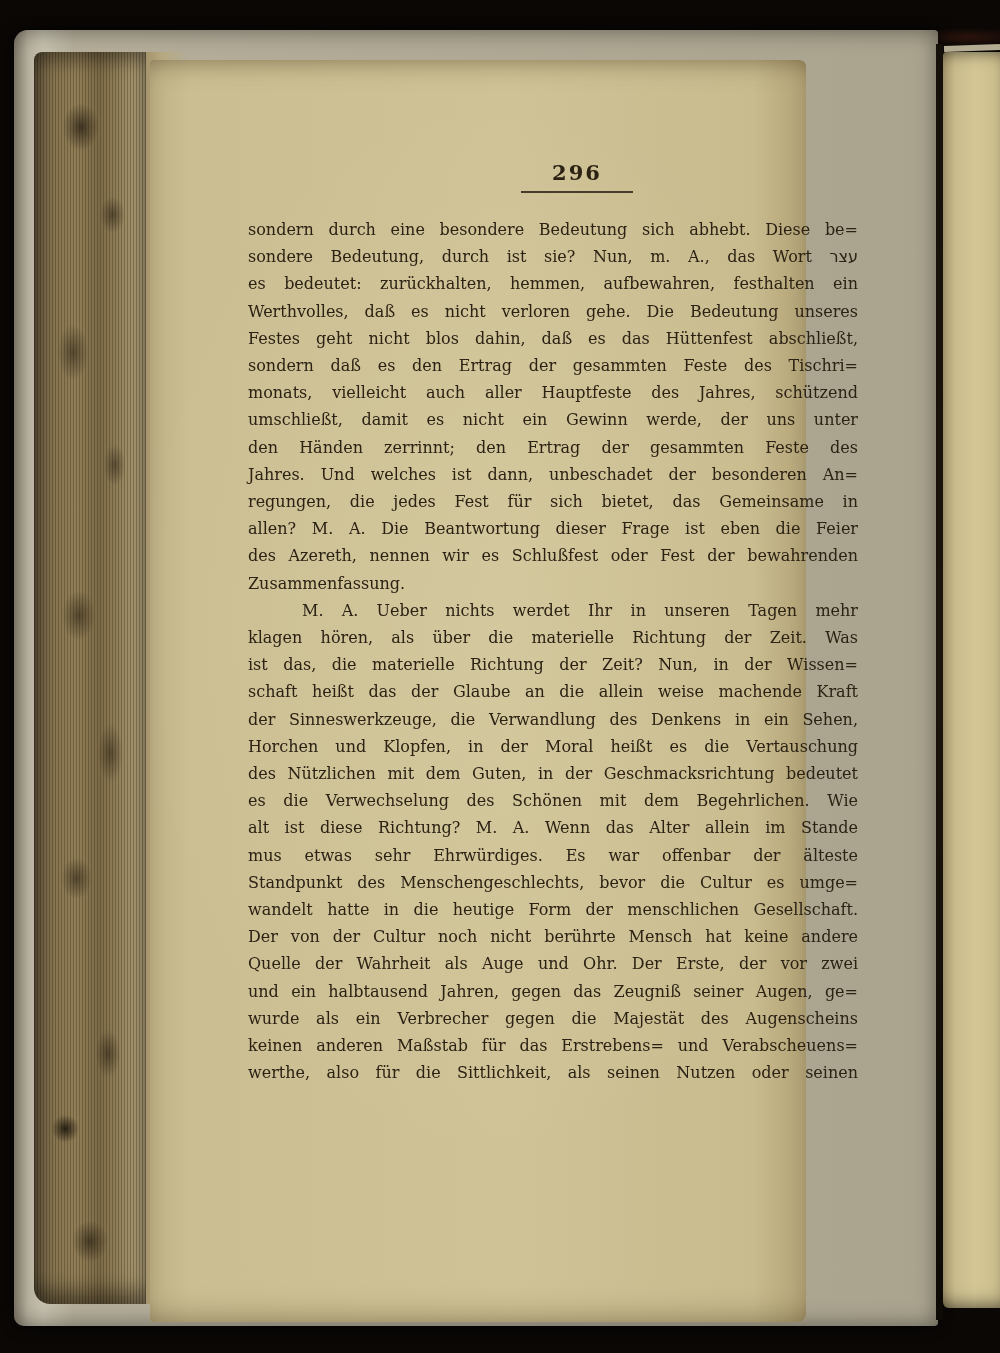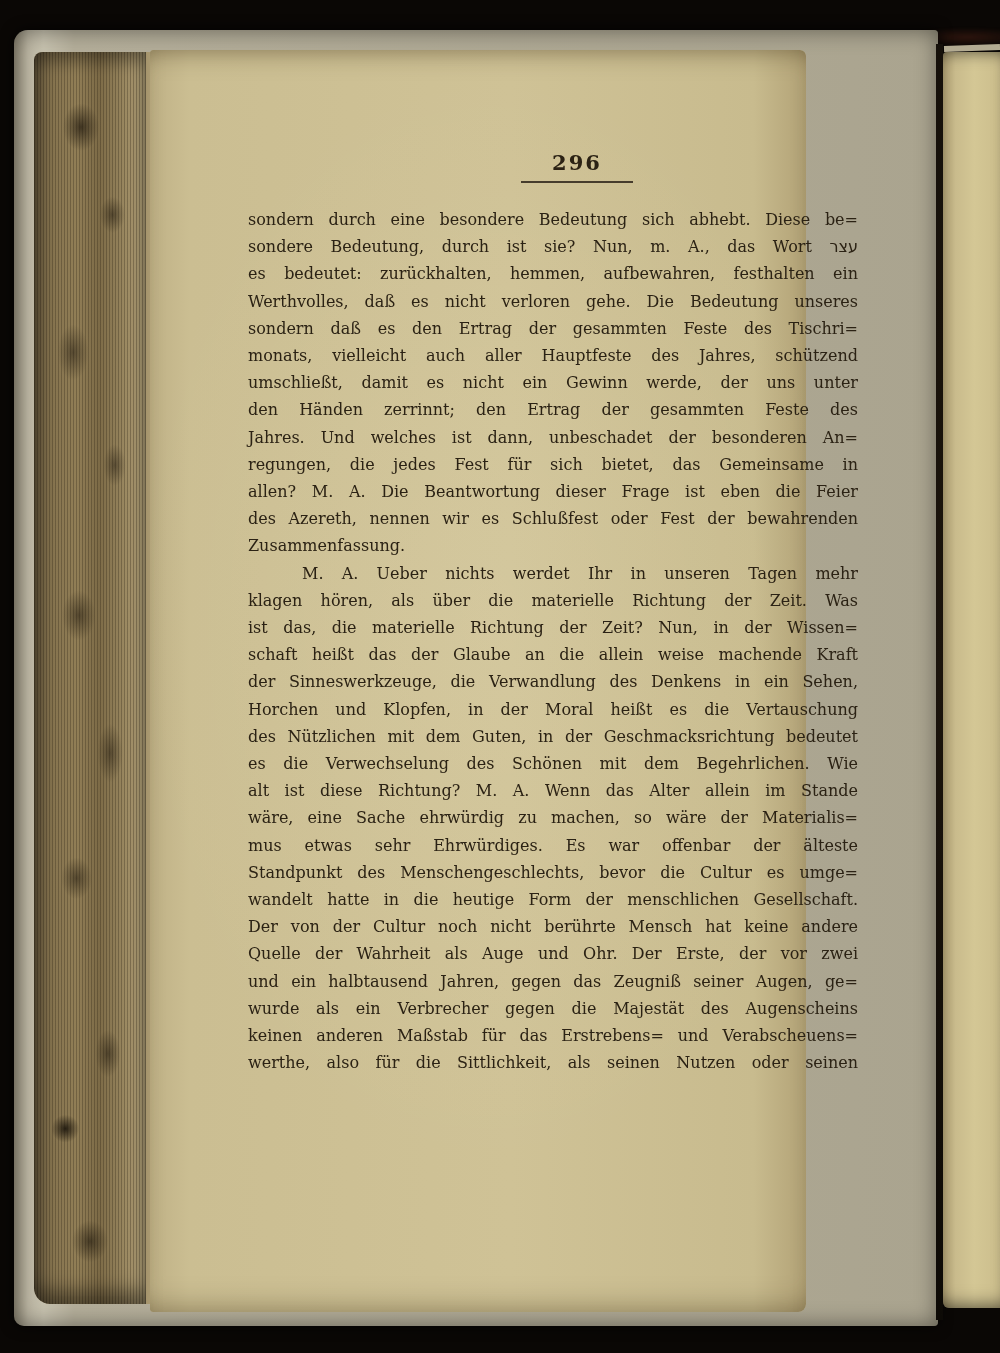--- a/index.html
+++ b/index.html
@@ -43,21 +43,21 @@
       linear-gradient(90deg,#6e5f42 0,#86744f 18%,#917e56 38%,#7d6b47 58%,#95835c 78%,#ad9b72 92%,#bcab80 100%);
     box-shadow:inset 0 10px 16px rgba(0,0,0,.35), inset 0 -14px 18px rgba(0,0,0,.4);
   }
   
   .edge-fade{
     position:absolute;left:146px;top:52px;width:42px;height:1252px;
     background:linear-gradient(90deg,#a5946c 0,#b7a981 40%,rgba(203,190,146,0) 100%);
   }
   
   .page{
-    position:absolute;left:150px;top:50px;width:656px;height:1262px;
+    position:absolute;left:150px;top:60px;width:656px;height:1262px;
     background:
       radial-gradient(ellipse 70% 55% at 52% 45%, rgba(255,250,225,.10), transparent 80%),
       linear-gradient(90deg,#bfb186 0,#cbbe92 6%,#cfc296 55%,#c8bb8e 92%,#b2a276 100%),
       #cbbe92;
     border-radius:3px 6px 8px 3px;
     box-shadow:inset 0 18px 26px -18px rgba(60,45,20,.55), inset 0 -20px 30px -20px rgba(60,45,20,.5);
   }
   .pagehead{
     position:absolute;left:312px;top:100px;width:230px;
     text-align:center;color:#2b2214;
@@ -99,39 +99,39 @@
 <div class="page">
   <div class="pagehead">
     <div class="pageno">296</div>
     <div class="rule"></div>
   </div>
   <div class="textblock">
       <div class="line">sondern durch eine besondere Bedeutung sich abhebt. Diese be=</div>
       <div class="line">sondere Bedeutung, durch ist sie? Nun, m. A., das Wort עצר</div>
       <div class="line">es bedeutet: zurückhalten, hemmen, aufbewahren, festhalten ein</div>
       <div class="line">Werthvolles, daß es nicht verloren gehe. Die Bedeutung unseres</div>
+      <div class="line">Festes geht nicht blos dahin, daß es das Hüttenfest abschließt,</div>
       <div class="line">sondern daß es den Ertrag der gesammten Feste des Tischri=</div>
       <div class="line">monats, vielleicht auch aller Hauptfeste des Jahres, schützend</div>
       <div class="line">umschließt, damit es nicht ein Gewinn werde, der uns unter</div>
       <div class="line">den Händen zerrinnt; den Ertrag der gesammten Feste des</div>
       <div class="line">Jahres. Und welches ist dann, unbeschadet der besonderen An=</div>
       <div class="line">regungen, die jedes Fest für sich bietet, das Gemeinsame in</div>
       <div class="line">allen? M. A. Die Beantwortung dieser Frage ist eben die Feier</div>
       <div class="line">des Azereth, nennen wir es Schlußfest oder Fest der bewahrenden</div>
       <div class="line nojust">Zusammenfassung.</div>
       <div class="line indent">M. A. Ueber nichts werdet Ihr in unseren Tagen mehr</div>
       <div class="line">klagen hören, als über die materielle Richtung der Zeit. Was</div>
       <div class="line">ist das, die materielle Richtung der Zeit? Nun, in der Wissen=</div>
       <div class="line">schaft heißt das der Glaube an die allein weise machende Kraft</div>
       <div class="line">der Sinneswerkzeuge, die Verwandlung des Denkens in ein Sehen,</div>
       <div class="line">Horchen und Klopfen, in der Moral heißt es die Vertauschung</div>
       <div class="line">des Nützlichen mit dem Guten, in der Geschmacksrichtung bedeutet</div>
       <div class="line">es die Verwechselung des Schönen mit dem Begehrlichen. Wie</div>
       <div class="line">alt ist diese Richtung? M. A. Wenn das Alter allein im Stande</div>
-      <div class="line">wäre, eine Sache ehrwürdig zu machen, so wäre der Materialis=</div>
       <div class="line">mus etwas sehr Ehrwürdiges. Es war offenbar der älteste</div>
       <div class="line">Standpunkt des Menschengeschlechts, bevor die Cultur es umge=</div>
       <div class="line">wandelt hatte in die heutige Form der menschlichen Gesellschaft.</div>
       <div class="line">Der von der Cultur noch nicht berührte Mensch hat keine andere</div>
       <div class="line">Quelle der Wahrheit als Auge und Ohr. Der Erste, der vor zwei</div>
       <div class="line">und ein halbtausend Jahren, gegen das Zeugniß seiner Augen, ge=</div>
       <div class="line">wurde als ein Verbrecher gegen die Majestät des Augenscheins</div>
       <div class="line">keinen anderen Maßstab für das Erstrebens= und Verabscheuens=</div>
       <div class="line">werthe, also für die Sittlichkeit, als seinen Nutzen oder seinen</div>
     </div>

